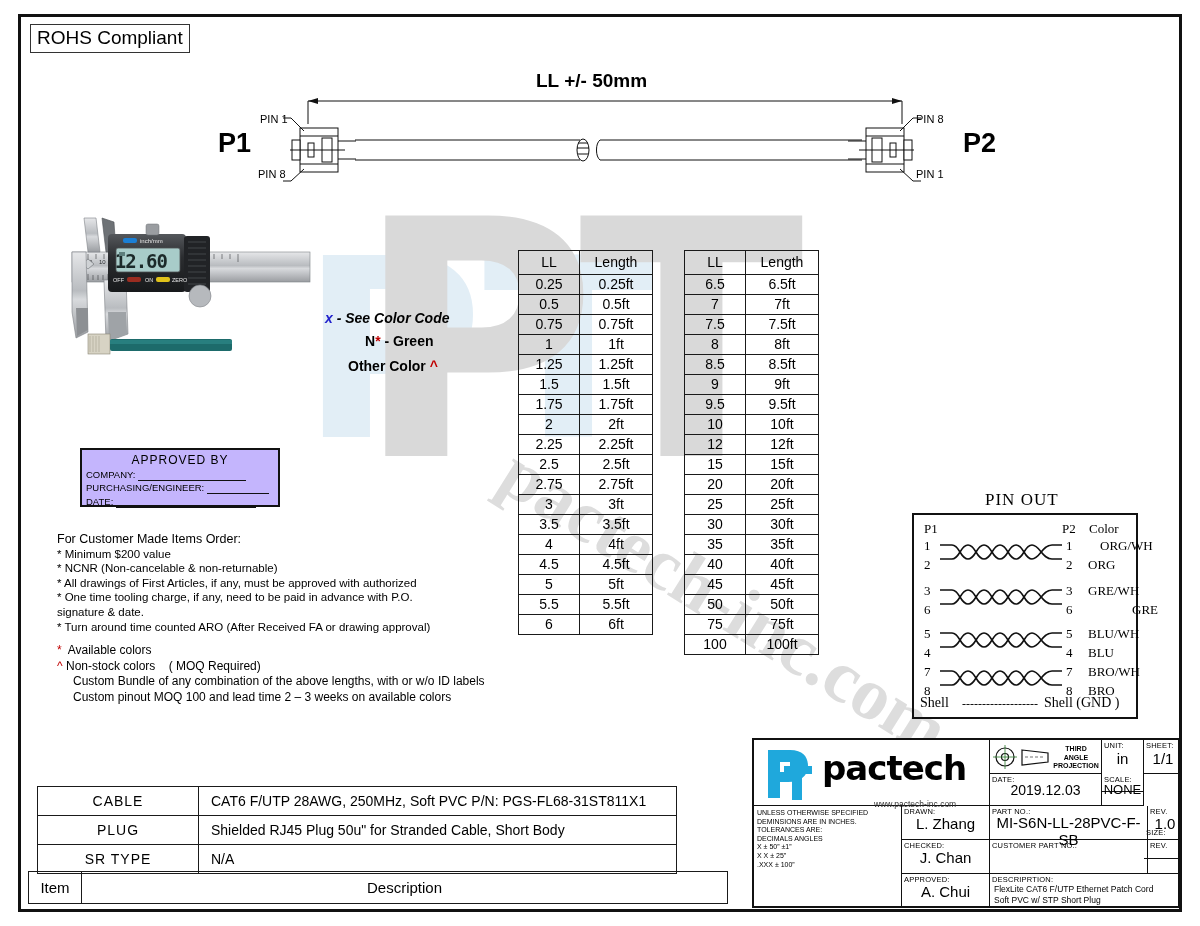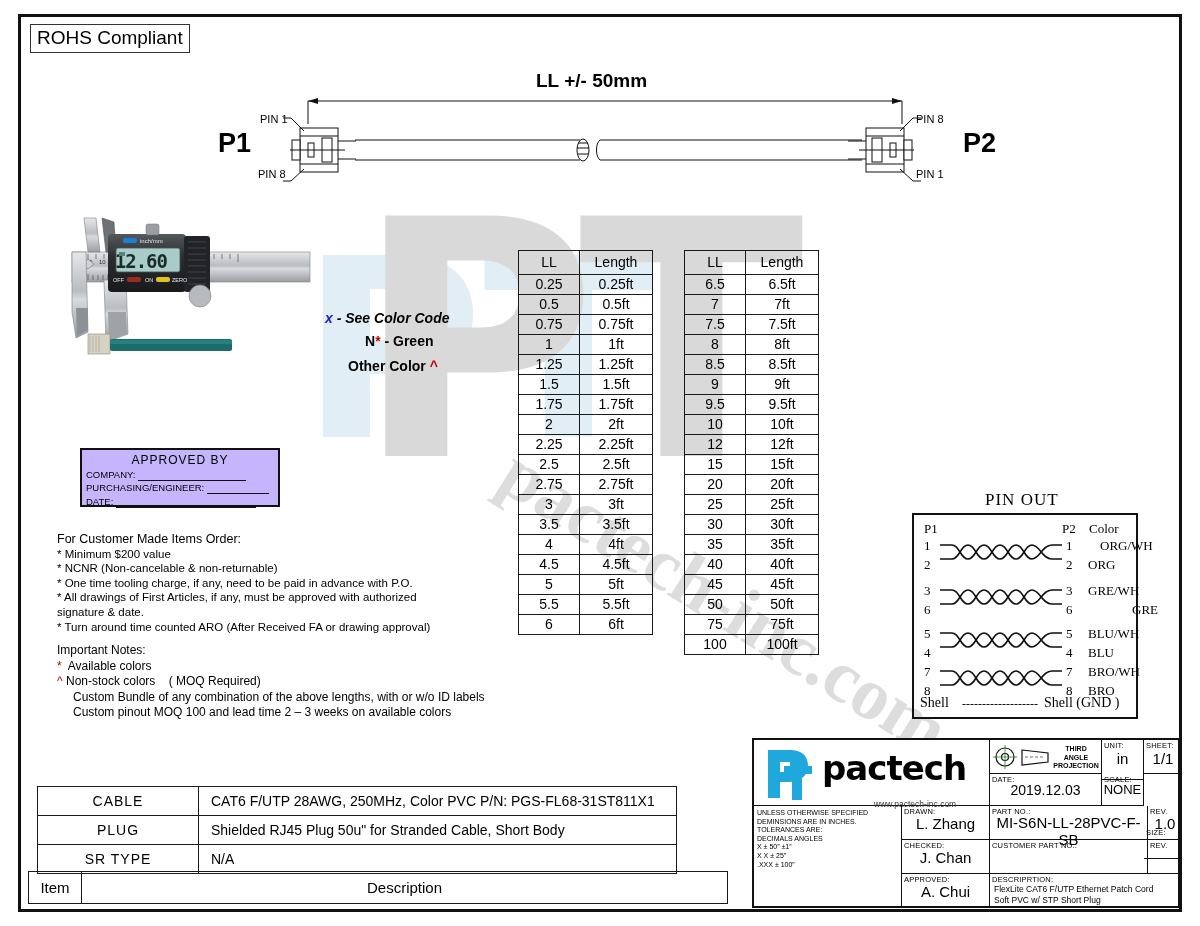--- a/index.html
+++ b/index.html
@@ -456,28 +456,27 @@
       <div class="appttl">APPROVED  BY</div>
       <div class="appline"><span>COMPANY:</span> <u style="width:108px;">&nbsp;</u></div>
       <div class="appline"><span>PURCHASING/ENGINEER:</span> <u style="width:62px;">&nbsp;</u></div>
       <div class="appline"><span>DATE:</span> <u style="width:140px;">&nbsp;</u></div>
     </div>
 
     <div class="notes">
       <div class="hdr">For Customer Made Items Order:</div>
       <div>* Minimum $200 value</div>
       <div>* NCNR (Non-cancelable &amp; non-returnable)</div>
+      <div>* All drawings of First Articles, if any, must be approved with authorized</div>
       <div>* One time tooling charge, if any, need to be paid in advance with P.O.</div>
-      <div>* All drawings of First Articles, if any, must be approved with authorized</div>
       <div>   signature &amp; date.</div>
       <div>* Turn around time counted ARO (After Received FA or drawing approval)</div>
     </div>
 
     <div class="impnotes">
-      <div>Important Notes:</div>
       <div><span class="red">*</span>&nbsp; <span>Available colors</span></div>
       <div><span class="red">^</span> <span>Non-stock colors</span> &nbsp;&nbsp; <span>( MOQ  Required)</span></div>
       <div class="ind">Custom Bundle of any combination of the above lengths, with or w/o ID labels</div>
       <div class="ind">Custom pinout MOQ 100 and lead time 2 – 3 weeks on available colors</div>
     </div>
 
     <div class="pinout-title">PIN  OUT</div>
     <div class="pinout-box"></div>
     <div class="po-t" style="left:924px;top:521px;">P1</div>
     <div class="po-t" style="left:1062px;top:521px;">P2</div>
@@ -528,21 +527,21 @@
       </div>
 
     <div class="po-t" style="left:920px;top:695px;font-size:14px;">Shell</div>
     <div class="po-t" style="left:962px;top:697px;font-size:12px;">-------------------</div>
     <div class="po-t" style="left:1044px;top:695px;font-size:14px;">Shell (GND )</div>
 
     <table class="spec">
         <tbody id="specBody">
           <tr>
             <td class="k">CABLE</td>
-            <td class="v">CAT6 F/UTP 28AWG, 250MHz, Color PVC   P/N: PGS-FL68-31ST811X1</td>
+            <td class="v">CAT6 F/UTP 28AWG, 250MHz, Soft PVC   P/N: PGS-FL68-31ST811X1</td>
           </tr>
           <tr>
             <td class="k">PLUG</td>
             <td class="v">Shielded RJ45 Plug 50u" for Stranded Cable, Short Body</td>
           </tr>
           <tr>
             <td class="k">SR TYPE</td>
             <td class="v">N/A</td>
           </tr>
         </tbody>
@@ -579,21 +578,21 @@
           <polygon points="30,8 56,11 56,20 30,23" fill="none" stroke="#111" stroke-width="1.2"></polygon>
           <line x1="33" y1="15" x2="53" y2="15" stroke="#111" stroke-width="0.6" stroke-dasharray="3,2"></line>
         </svg>
         <div class="tap" style="position:absolute;left:62px;top:5px;width:48px;">
           <div>THIRD</div>
           <div>ANGLE</div>
           <div>PROJECTION</div>
         </div>
       </div>
 
-      <div class="tbcell" style="left:348px;top:0;width:42px;height:40px;">
+      <div class="tbcell" style="left:348px;top:0;width:42px;height:52px;">
         <div class="tblab">UNIT:</div>
         <div class="tbval">in</div>
       </div>
 
       <div class="tbcell" style="left:390px;top:0;width:38px;height:34px;border-right:none;">
         <div class="tblab">SHEET:</div>
         <div class="tbval">1/1</div>
       </div>
 
       <div class="tbcell" style="left:236px;top:34px;width:112px;height:32px;">

